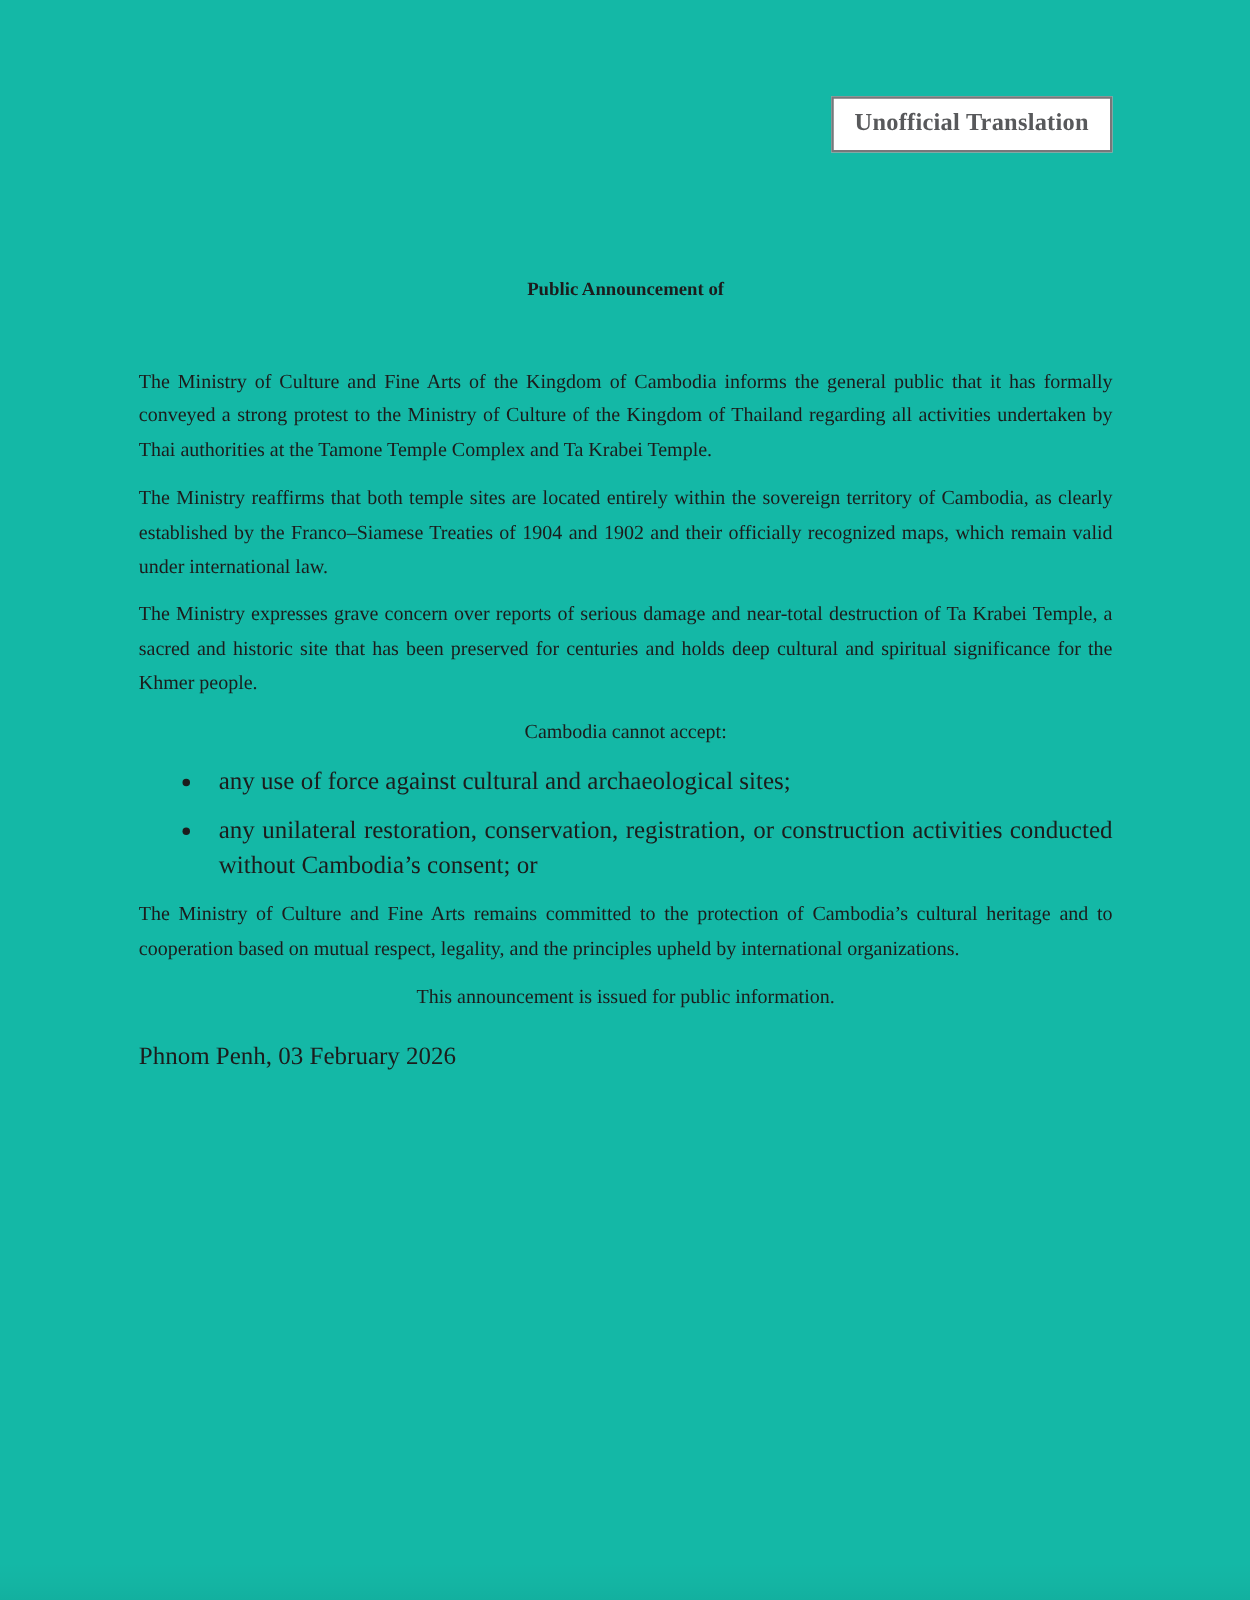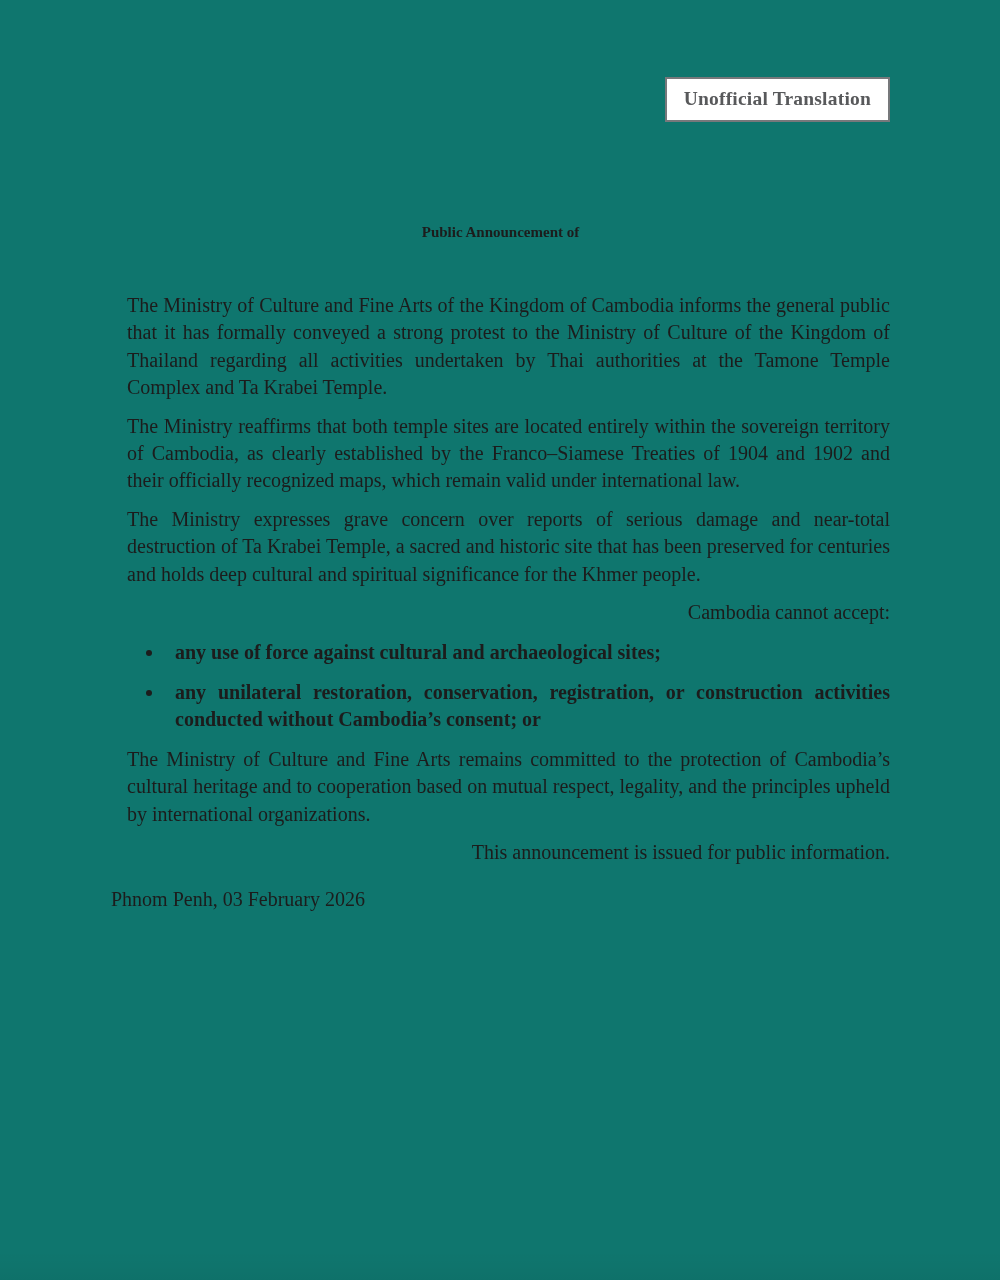--- a/index.html
+++ b/index.html
@@ -4,21 +4,21 @@
 <style>
   html, body {
     margin: 0;
     padding: 0;
     background: #ffffff;
   }
   .page {
     position: relative;
     width: 1000px;
     height: 1280px;
-    background: #0f766e;
+    background: #14b8a6;
     font-family: "Liberation Serif", "DejaVu Serif", serif;
     color: #1c1c1c;
     overflow: hidden;
   }
   .badge {
     position: absolute;
     top: 77px;
     right: 110px;
     border: 2px solid #77787b;
     padding: 9px 17px 10px 17px;
@@ -41,40 +41,39 @@
     text-align: center;
     font-weight: bold;
     font-size: 15px;
     line-height: 27px;
     margin: 0 0 46px 0;
   }
   .doc-title .title-line {
     display: block;
   }
   .body-par {
-    font-size: 20px;
+    font-size: 16px;
     line-height: 27.4px;
     text-align: justify;
-    margin: 0 0 11px 16px;
+    margin: 0 0 11px 0;
   }
   .lead-in {
-    text-align: right;
+    text-align: center;
   }
   ul.bullet-list {
     list-style: none;
     margin: 13px 0 11px 0;
     padding: 0 0 0 64px;
   }
   ul.bullet-list li {
     position: relative;
     font-size: 20px;
     line-height: 27.4px;
     text-align: justify;
     margin: 0 0 12px 0;
-    font-weight: bold;
   }
   ul.bullet-list li::before {
     content: "";
     position: absolute;
     left: -29px;
     top: 11px;
     width: 6px;
     height: 6px;
     border-radius: 50%;
     background: #1c1c1c;

